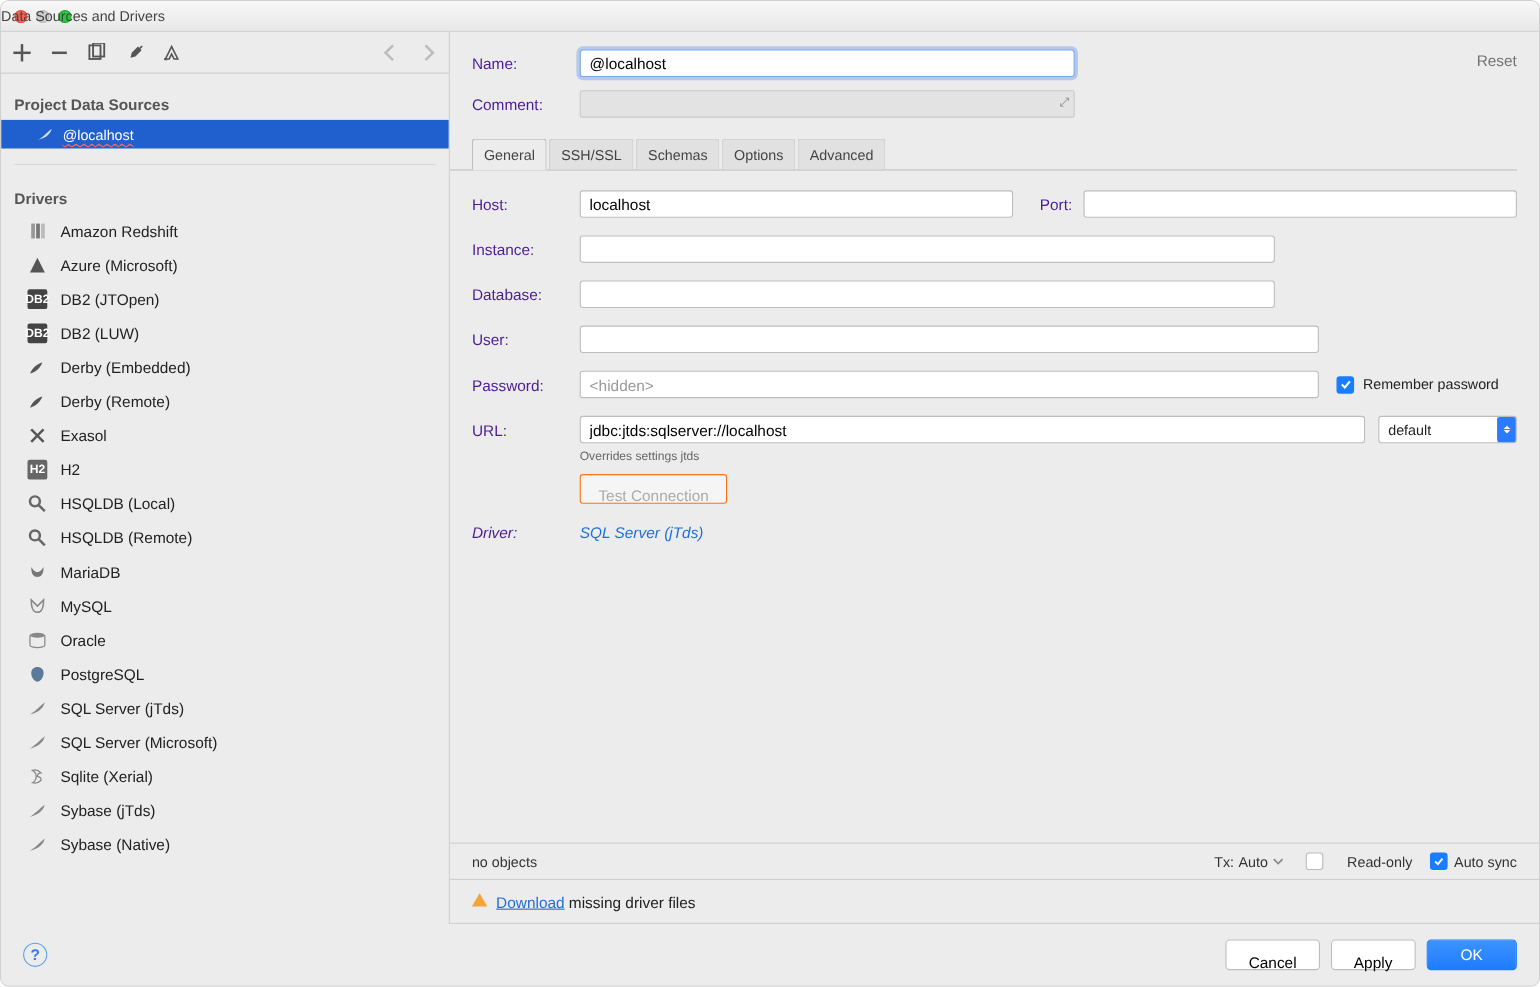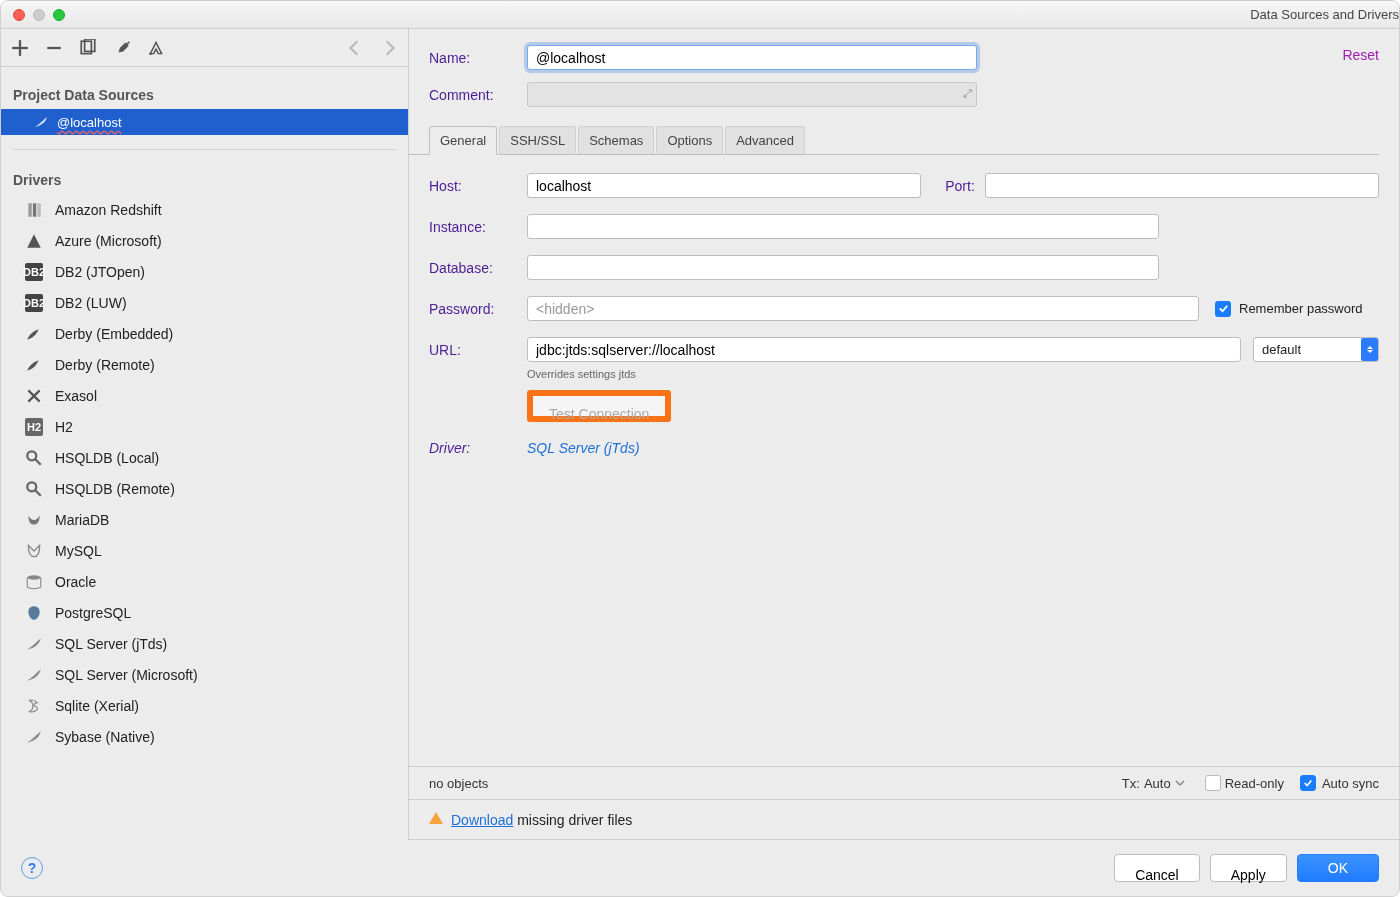--- a/index.html
+++ b/index.html
@@ -7,21 +7,21 @@
 body { font-family:-apple-system,BlinkMacSystemFont,"Helvetica Neue",Arial,sans-serif; font-size:13px; color:#222; background:#fff; overflow:hidden; }
 
 
 .window { width:1400px; height:897px; display:flex; flex-direction:column; border-radius:8px; overflow:hidden; background:#ececec; border:1px solid #d0d0d0; }
 .titlebar { height:28px; background:linear-gradient(#f7f7f7,#e8e8e8); border-bottom:1px solid #d0d0d0; display:flex; align-items:center; position:relative; }
 .traffic { display:flex; gap:8px; padding-left:12px; }
 .traffic span { width:12px; height:12px; border-radius:50%; display:block; }
 .tl-close { background:#ff5f57; border:0.5px solid #e1483e; }
 .tl-min { background:#ccc; border:0.5px solid #bbb; }
 .tl-max { background:#28c840; border:0.5px solid #1aaa2c; }
-.title { position:absolute; left:0; right:0; text-align:right; font-size:13px; color:#444; pointer-events:none; }
+.title { position:absolute; left:0; right:0; text-align:left; font-size:13px; color:#444; pointer-events:none; }
 
 .body-row { flex:1; display:flex; min-height:0; }
 
 
 .sidebar { width:408px; background:#ececec; border-right:1px solid #cfcfcf; display:flex; flex-direction:column; }
 .toolbar { height:38px; display:flex; align-items:center; padding:0 8px; border-bottom:1px solid #ccc; gap:12px; }
 .toolbar svg { width:18px; height:18px; fill:#555; }
 .toolbar .spacer { flex:1; }
 .tool-btn { width:22px; height:22px; display:flex; align-items:center; justify-content:center; cursor:pointer; }
 .tool-btn.nav svg { fill:#aaa; }
@@ -38,21 +38,21 @@
 
 
 .main { flex:1; display:flex; flex-direction:column; background:#ececec; position:relative; }
 .upper { padding:16px 20px 0; }
 .field-row { display:flex; align-items:center; margin-bottom:12px; }
 .field-row label { width:98px; font-size:14px; color:#4c1d95; }
 .field-row input[type=text] { flex:1; height:25px; border:1px solid #bdbdbd; border-radius:3px; padding:0 8px; font-size:14px; background:#fff; }
 .field-row.focus input[type=text] { outline:none; border:1px solid #7aa9ea; box-shadow:0 0 0 3px rgba(80,140,230,0.35); }
 .comment-box { flex:1; max-width:450px; height:25px; border:1px solid #c9c9c9; background:#e3e3e3; position:relative; border-radius:2px; }
 .comment-box .exp { position:absolute; right:4px; top:4px; font-size:11px; color:#888; }
-.reset { position:absolute; right:20px; top:18px; color:#a21caf; font-size:14px; cursor:pointer; }
+.reset { position:absolute; right:20px; top:18px; color:#737373; font-size:14px; cursor:pointer; }
 
 .tabs { display:flex; border-bottom:1px solid #bfbfbf; margin:6px 20px 0 0; padding-left:20px; background:#ececec; }
 .tab { padding:6px 10px; font-size:13px; color:#444; border:1px solid transparent; border-bottom:none; position:relative; top:1px; cursor:pointer; }
 .tab.active { background:#ececec; border:1px solid #bfbfbf; border-bottom:1px solid #ececec; border-radius:3px 3px 0 0; }
 .tab.inactive { background:#e1e1e1; border:1px solid #d0d0d0; border-bottom:1px solid #bfbfbf; margin-left:2px; border-radius:3px 3px 0 0; }
 
 .general-pane { padding:18px 20px 0; }
 .general-pane .field-row { margin-bottom:16px; }
 .host-row input.host { flex:1; max-width:632px; }
 .host-row .port-label { margin-left:24px; width:auto; }
@@ -63,21 +63,21 @@
 .password::placeholder { color:#999; }
 .remember { display:flex; align-items:center; gap:8px; margin-left:16px; font-size:13px; }
 .remember .chk { width:16px; height:16px; border-radius:3px; background:#1a7cff; display:flex; align-items:center; justify-content:center; }
 .remember .chk svg { width:11px; height:11px; fill:#fff; }
 .url-select { width:126px; height:25px; display:flex; align-items:center; justify-content:space-between; border:1px solid #bdbdbd; background:#fff; border-radius:3px; margin-left:12px; padding:0 0 0 8px; cursor:pointer; }
 .url-select .arr { width:17px; height:23px; background:#2a7bff; border-radius:2px; display:flex; flex-direction:column; align-items:center; justify-content:center; gap:1px; }
 .url-select .arr::before,.url-select .arr::after { content:""; border:3px solid transparent; }
 .url-select .arr::before { border-bottom-color:#fff; }
 .url-select .arr::after { border-top-color:#fff; }
 .override { font-size:11px; color:#666; margin-left:98px; margin-top:-10px; margin-bottom:10px; }
-.test-btn { margin-left:98px; height:27px; padding:10px 16px; border:6px solid #f97316; background:#f5f5f5; color:#aaa; border-radius:3px; font-size:14px; cursor:not-allowed; }
+.test-btn { margin-left:98px; height:27px; padding:10px 16px; border:1px solid #f97316; background:#f5f5f5; color:#aaa; border-radius:3px; font-size:14px; cursor:not-allowed; }
 .driver-row { margin-top:18px;font-style:italic; }
 .driver-link { color:#1e6fd6; font-size:14px; margin-left:0px; }
 
 .bottom-strip { margin-top:auto; padding:8px 20px; display:flex; align-items:center; border-top:1px solid #cfcfcf; font-size:13px; color:#333; }
 .bottom-strip .no-obj { margin-right:auto; }
 .tx { display:flex; align-items:center; gap:4px; margin-right:20px; }
 .chkbox { width:16px; height:16px; border:1px solid #bbb; border-radius:3px; background:#fff; display:flex; align-items:center; justify-content:center; }
 .chkbox.checked { background:#1a7cff; border-color:#1a7cff; }
 .chkbox.checked svg { width:10px; height:10px; fill:#fff; }
 
@@ -257,20 +257,26 @@
             <div class="driver-item">
               <svg viewBox="0 0 16 16">
                 <path d="M4 3c3-1 5 0 7 2-2 0-3 1-3 3 2 0 3 1 3 3-2 2-4 3-7 2 2-1 3-3 3-5s-1-4-3-5z" fill="none" stroke="#888"></path>
               </svg>
               <span>Sqlite (Xerial)</span>
             </div>
             <div class="driver-item">
               <svg viewBox="0 0 16 16">
                 <path d="M2 13C8 9 10 6 14 3c-1 4-4 8-12 10z" fill="#888"></path>
               </svg>
+              <span>Sybase (jTds)</span>
+            </div>
+            <div class="driver-item">
+              <svg viewBox="0 0 16 16">
+                <path d="M2 13C8 9 10 6 14 3c-1 4-4 8-12 10z" fill="#888"></path>
+              </svg>
               <span>Sybase (Native)</span>
             </div>
           </div>
       </div>
     </div>
 
     <div class="main">
       <span class="reset">Reset</span>
       <div class="upper">
         <div class="field-row focus">
@@ -300,20 +306,24 @@
           <label class="port-label">Port:</label>
           <input type="text" class="port" value="" style="">
         </div>
         <div class="field-row">
           <label>Instance:</label>
           <input type="text" class="instance" value="" style="">
         </div>
         <div class="field-row">
           <label>Database:</label>
           <input type="text" class="database" value="" style="">
+        </div>
+        <div class="field-row">
+          <label>User:</label>
+          <input type="text" class="user" value="" style="">
         </div>
         <div class="field-row">
           <label>Password:</label>
           <input type="text" class="password" placeholder="&lt;hidden&gt;" style="">
           <div class="remember">
             <span class="chk">
                 <svg viewBox="0 0 12 12">
                   <path d="M2 6l3 3 5-6" fill="none" stroke="#fff" stroke-width="2"></path>
                 </svg>
               </span>
@@ -338,21 +348,21 @@
 
       <div class="bottom-strip">
         <span class="no-obj">no objects</span>
         <span class="tx">
           <span>Tx:</span>
           <span>Auto</span>
           <svg width="10" height="10">
               <path d="M1 3l4 4 4-4" fill="none" stroke="#888" stroke-width="1.5"></path>
             </svg>
         </span>
-        <span style="display:flex;align-items:center;gap:4px;margin-right:16px">
+        <span style="display:flex;align-items:center;gap:22px;margin-right:16px">
           <span class="chkbox"></span>
           <span>Read-only</span>
         </span>
         <span style="display:flex;align-items:center;gap:6px">
           <span class="chkbox checked">
               <svg viewBox="0 0 12 12">
                 <path d="M2 6l3 3 5-6" fill="none" stroke="#fff" stroke-width="2"></path>
               </svg>
             </span>
           <span>Auto sync</span>

